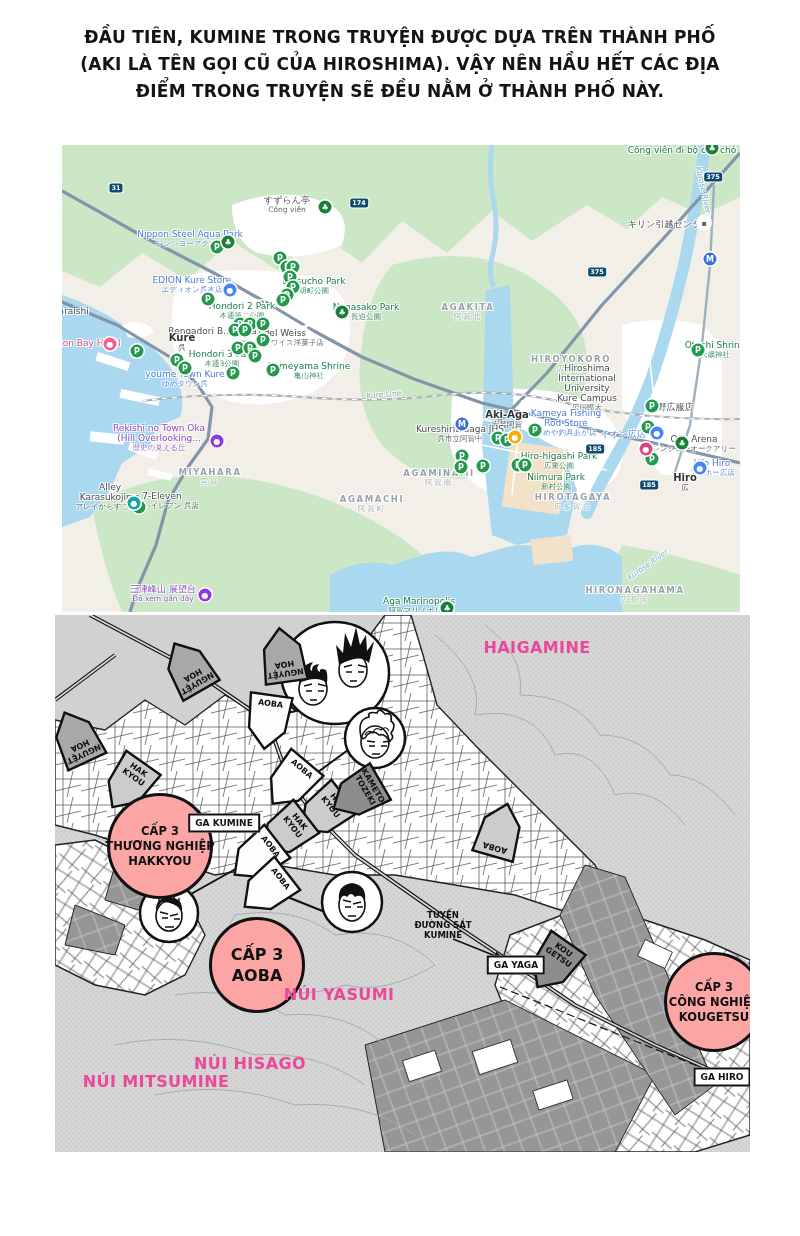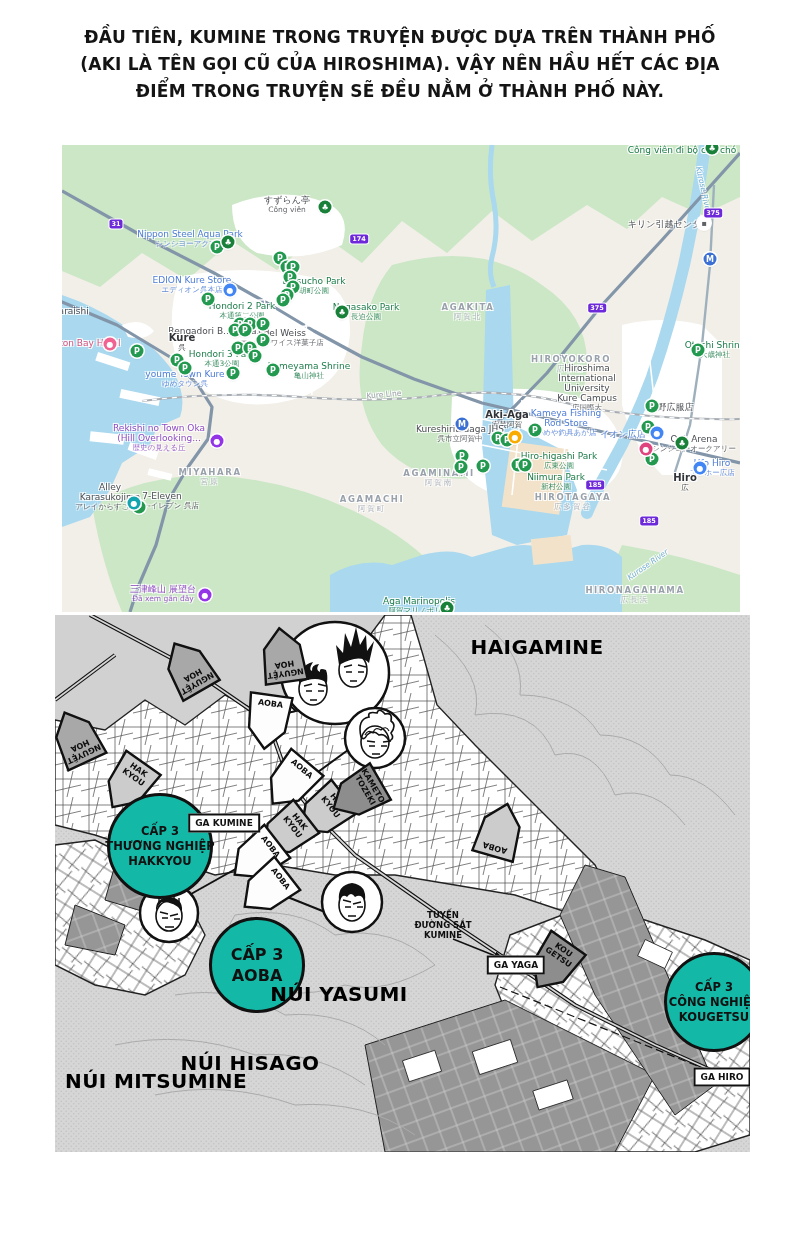--- a/index.html
+++ b/index.html
@@ -24,31 +24,31 @@
   .c-water{color:#74aed2;font-style:italic;font-size:7.5px;font-weight:400;}
   .c-gray{color:#9aa0a6;font-size:7.5px;}
   .mk{position:absolute;width:13px;height:13px;border-radius:50%;transform:translate(-50%,-50%);
       color:#fff;font-size:8px;line-height:13px;font-weight:700;text-align:center;
       box-shadow:0 0 0 1.5px #fff,0 1px 2px rgba(0,0,0,.25);}
   .mk-parking{background:#23994f;} .mk-park{background:#188038;}
   .mk-store_blue{background:#4285f4;} .mk-hotel_pink{background:#f06292;}
   .mk-store_magenta{background:#e0447f;} .mk-recent_purple{background:#9334e6;}
   .mk-cafe_yellow{background:#f9ab00;} .mk-mover_white{background:#fff;color:#5f6368;}
   .mk-transit_blue{background:#3b6fd4;} .mk-attraction_teal{background:#12a4af;}
-  .shield{position:absolute;transform:translate(-50%,-50%);background:#6d28d9;color:#fff;
+  .shield{position:absolute;transform:translate(-50%,-50%);background:#0c4a6e;color:#fff;
           font-size:6.5px;line-height:9px;font-weight:700;padding:0 2px;border-radius:2px;
-          box-shadow:0 0 0 1px #fff;margin-top:36px;}
+          box-shadow:0 0 0 1px #fff;}
   
   .manga{position:absolute;left:55px;top:615px;width:695px;height:537px;overflow:hidden;}
   .manga svg{position:absolute;left:0;top:0;}
-  .region{position:absolute;transform:translate(-50%,-50%);font-weight:700;font-size:20px;
-          color:#000000;letter-spacing:.4px;white-space:nowrap;}
+  .region{position:absolute;transform:translate(-50%,-50%);font-weight:700;font-size:16px;
+          color:#ec4899;letter-spacing:.4px;white-space:nowrap;}
   .station{position:absolute;transform:translate(-50%,-50%);background:#fff;border:2px solid #111;
            font-weight:700;font-size:9px;line-height:1;padding:3px 5px;white-space:nowrap;color:#111;}
-  .school{position:absolute;border-radius:50%;background:#14b8a6;border:3px solid #111;
+  .school{position:absolute;border-radius:50%;background:#fca5a5;border:3px solid #111;
           display:flex;flex-direction:column;align-items:center;justify-content:center;
           text-align:center;transform:translate(-50%,-50%);color:#111;}
   .school span{font-weight:700;font-size:11.5px;line-height:15px;white-space:nowrap;}
   .school.big span{font-size:16px;line-height:21px;}
   .pennant{position:absolute;width:46px;height:58px;}
   .pennant .ptxt{position:absolute;left:0;top:6px;width:46px;text-align:center;
                  font-weight:700;font-size:8px;line-height:9px;color:#0c0c0c;white-space:pre-line;}
   .mnote{position:absolute;transform:translate(-50%,-50%);text-align:center;font-weight:700;
          font-size:8.5px;line-height:10px;color:#0e0e0e;white-space:nowrap;}
 </style>

